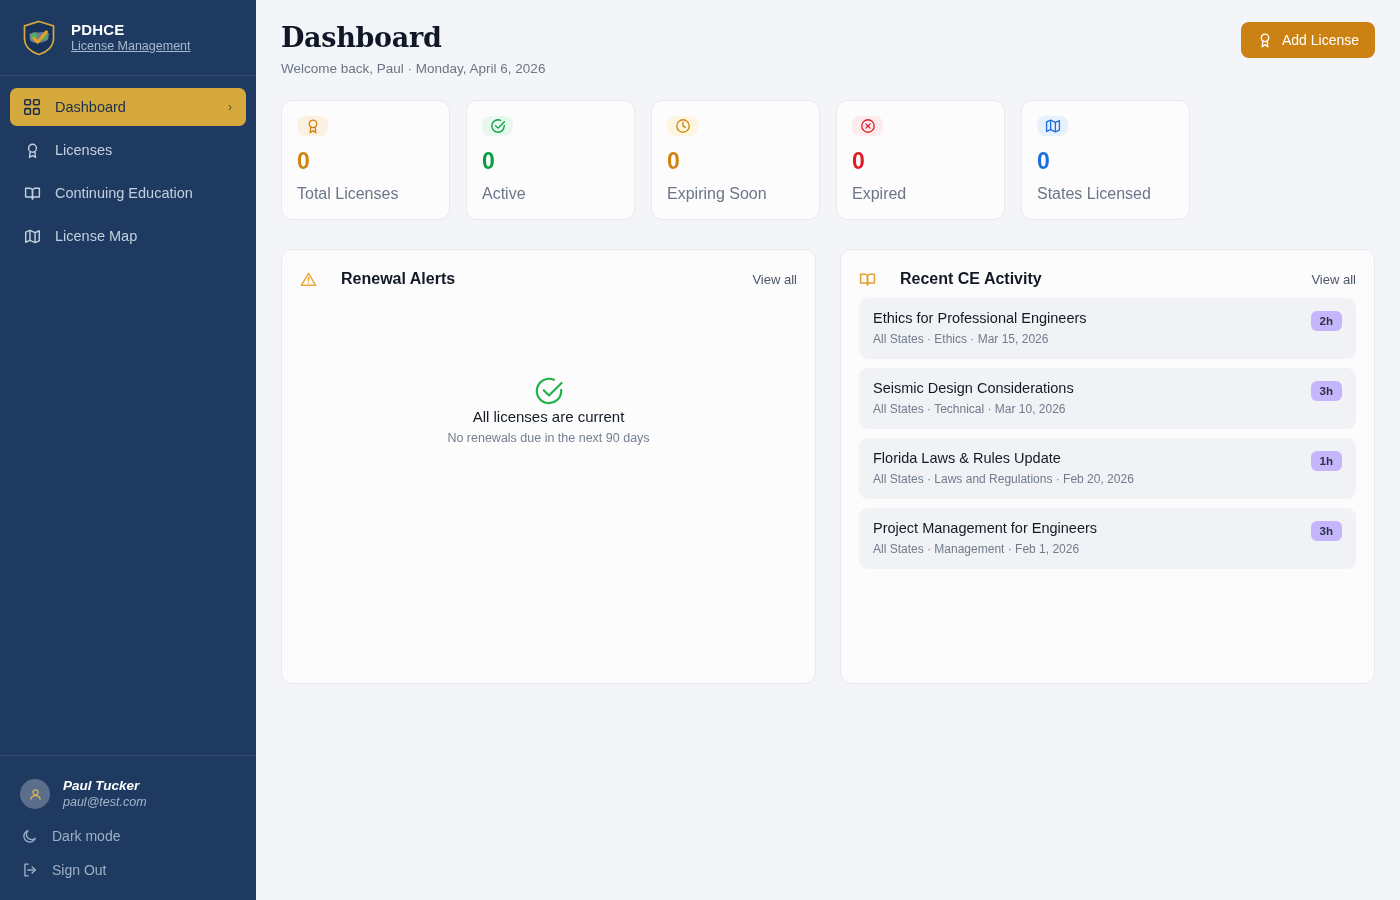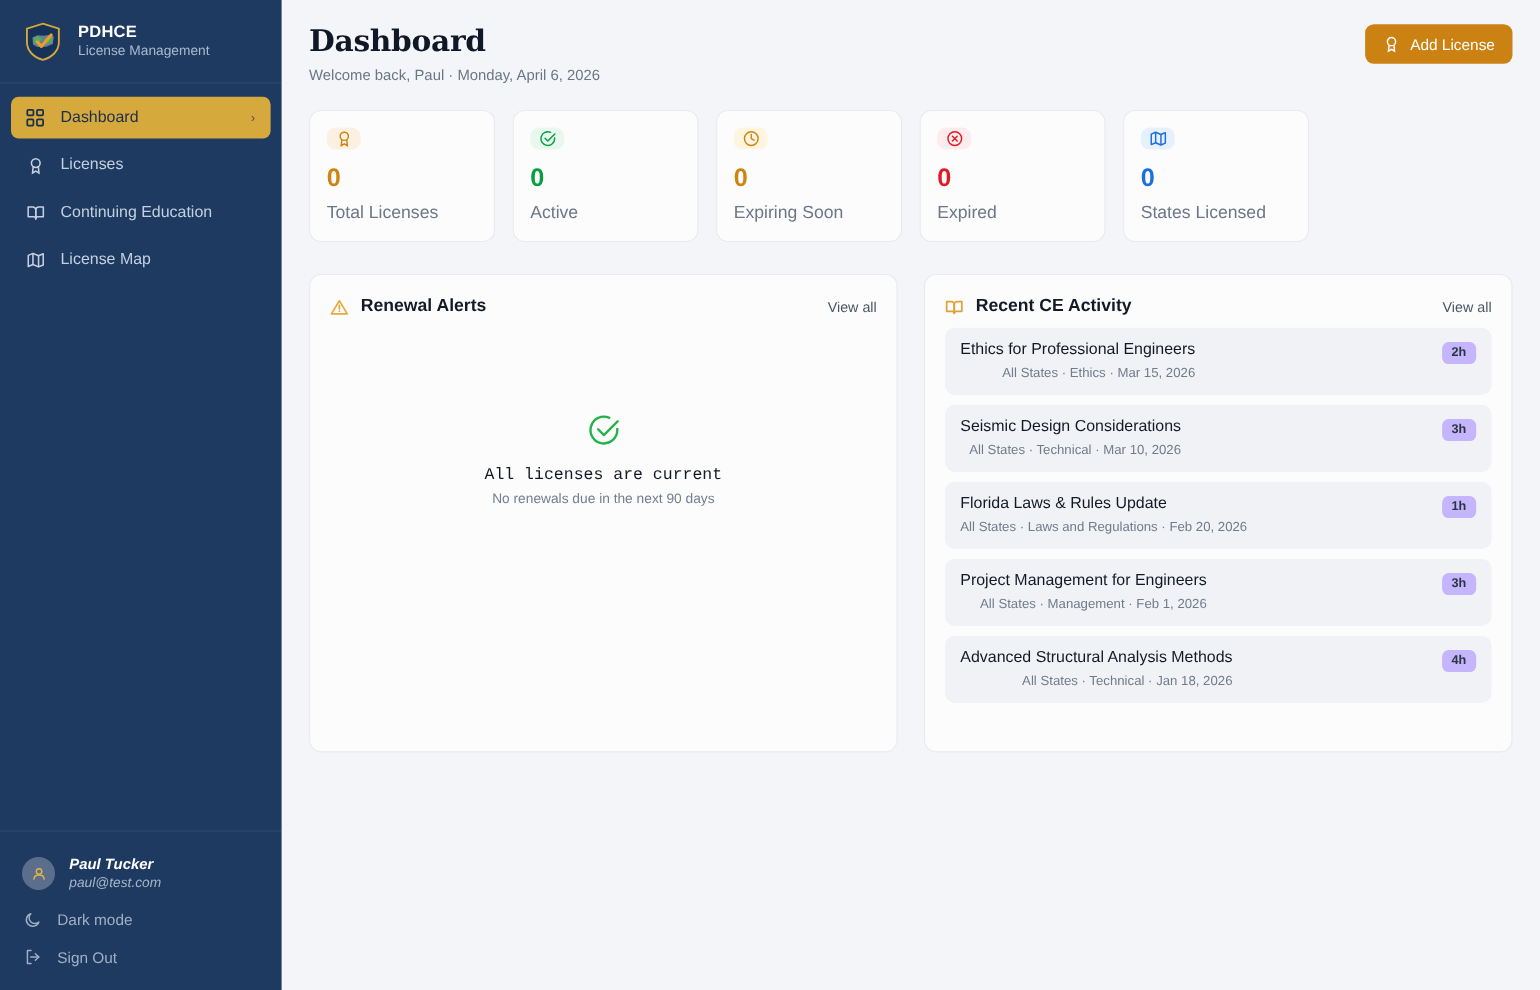--- a/index.html
+++ b/index.html
@@ -44,20 +44,21 @@
     color: #ffffff;
     font-size: 15px;
     font-weight: bold;
     letter-spacing: 0.2px;
     line-height: 17px;
   }
   .brand-sub {
     color: #a9b9cf;
     font-size: 12.5px;
     line-height: 15px;
+    text-decoration: underline;
   }
 
   .nav { padding: 12px 10px 0 10px; display: flex; flex-direction: column; gap: 5px; }
   .nav-item {
     height: 38px;
     border-radius: 7px;
     display: flex;
     align-items: center;
     gap: 14px;
     padding: 0 13px;
@@ -199,64 +200,63 @@
     display: flex;
     flex-direction: column;
   }
   .panel-head {
     display: flex;
     align-items: center;
     justify-content: space-between;
     margin-bottom: 10px;
   }
   .panel-title {
-    display: flex; align-items: center; gap: 11px;
+    display: flex; align-items: center; gap: 24px;
     font-size: 16px; font-weight: bold; color: #131a26;
   }
   .panel-title .p-ico { width: 17px; height: 17px; display:flex; align-items:center; justify-content:center; }
   .view-all {
     font-size: 13px;
     color: #4b5563;
     cursor: pointer;
   }
 
   .empty-state {
     flex: 1;
     display: flex;
     flex-direction: column;
     align-items: center;
     padding-top: 78px;
   }
   .empty-title {
     font-size: 15px;
     color: #131a26;
     font-weight: 500;
-    margin-top: 17px;
-    font-family: Liberation Mono, monospace;
+    margin-top: 2px;
   }
   .empty-sub {
     font-size: 12.5px;
     color: #737e8f;
     margin-top: 6px;
   }
 
   .ce-list { display: flex; flex-direction: column; gap: 9px; }
   .ce-item {
     background: #f1f2f5;
     border-radius: 9px;
     padding: 12px 14px 13px 14px;
     display: flex;
     align-items: flex-start;
     justify-content: space-between;
     gap: 12px;
     cursor: pointer;
   }
   .ce-main { display: flex; flex-direction: column; gap: 5px; min-width: 0; }
   .ce-title { font-size: 14.5px; color: #131a26; line-height: 17px; }
-  .ce-meta { font-size: 12px; color: #707b8c; line-height: 14px; text-align: right; }
+  .ce-meta { font-size: 12px; color: #707b8c; line-height: 14px; }
   .ce-badge {
     background: #c4b5fd;
     color: #2b3442;
     font-size: 11.5px;
     font-weight: bold;
     border-radius: 6px;
     padding: 4px 9px;
     flex: 0 0 auto;
     margin-top: 1px;
   }
@@ -522,27 +522,20 @@
           </div>
 
           <div class="ce-item">
             <span class="ce-main">
               <span class="ce-title">Project Management for Engineers</span>
               <span class="ce-meta">All States · Management · Feb 1, 2026</span>
             </span>
             <span class="ce-badge">3h</span>
           </div>
 
-          <div class="ce-item">
-            <span class="ce-main">
-              <span class="ce-title">Advanced Structural Analysis Methods</span>
-              <span class="ce-meta">All States · Technical · Jan 18, 2026</span>
-            </span>
-            <span class="ce-badge">4h</span>
-          </div>
 
         </div>
       </div>
 
     </section>
 
   </main>
 </div>
 
 </body></html>

